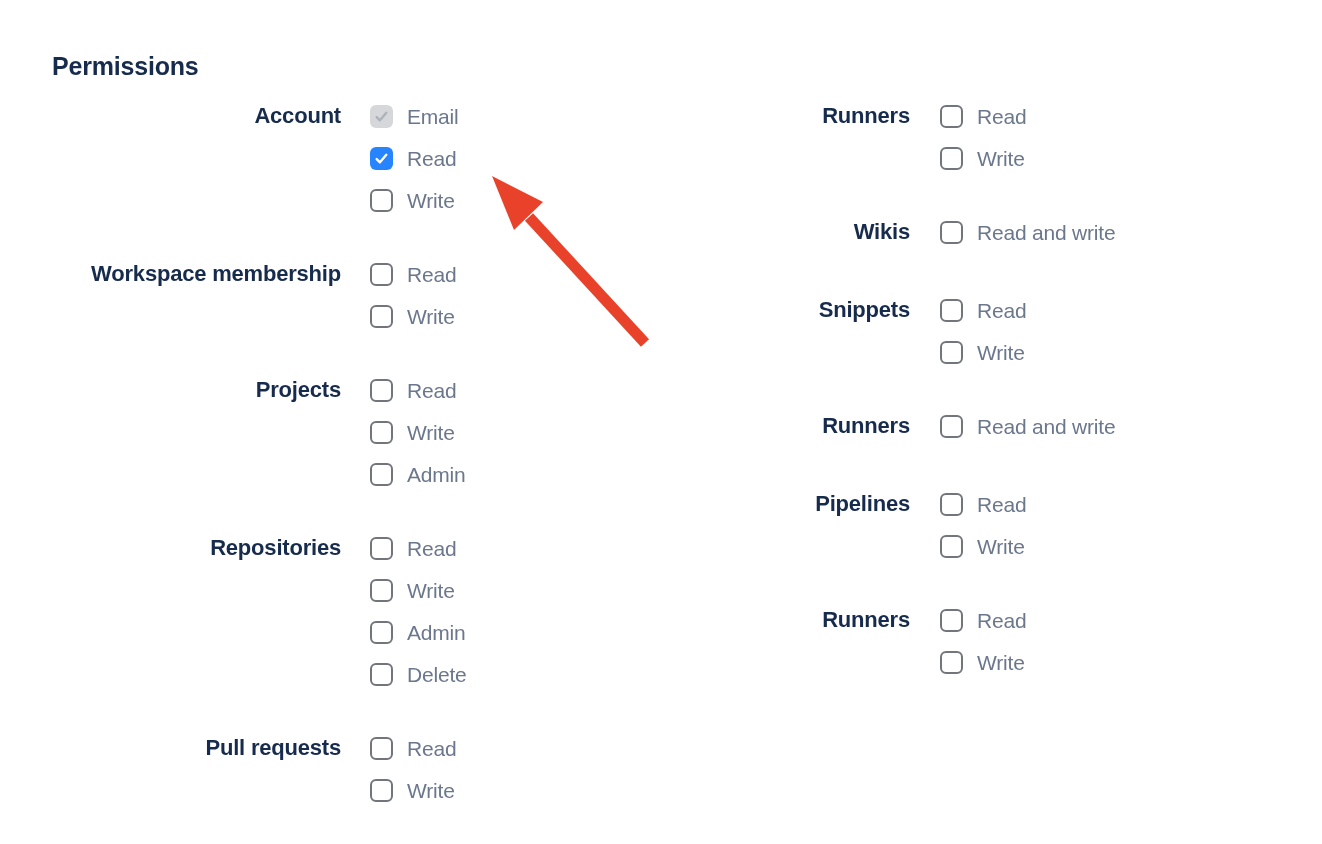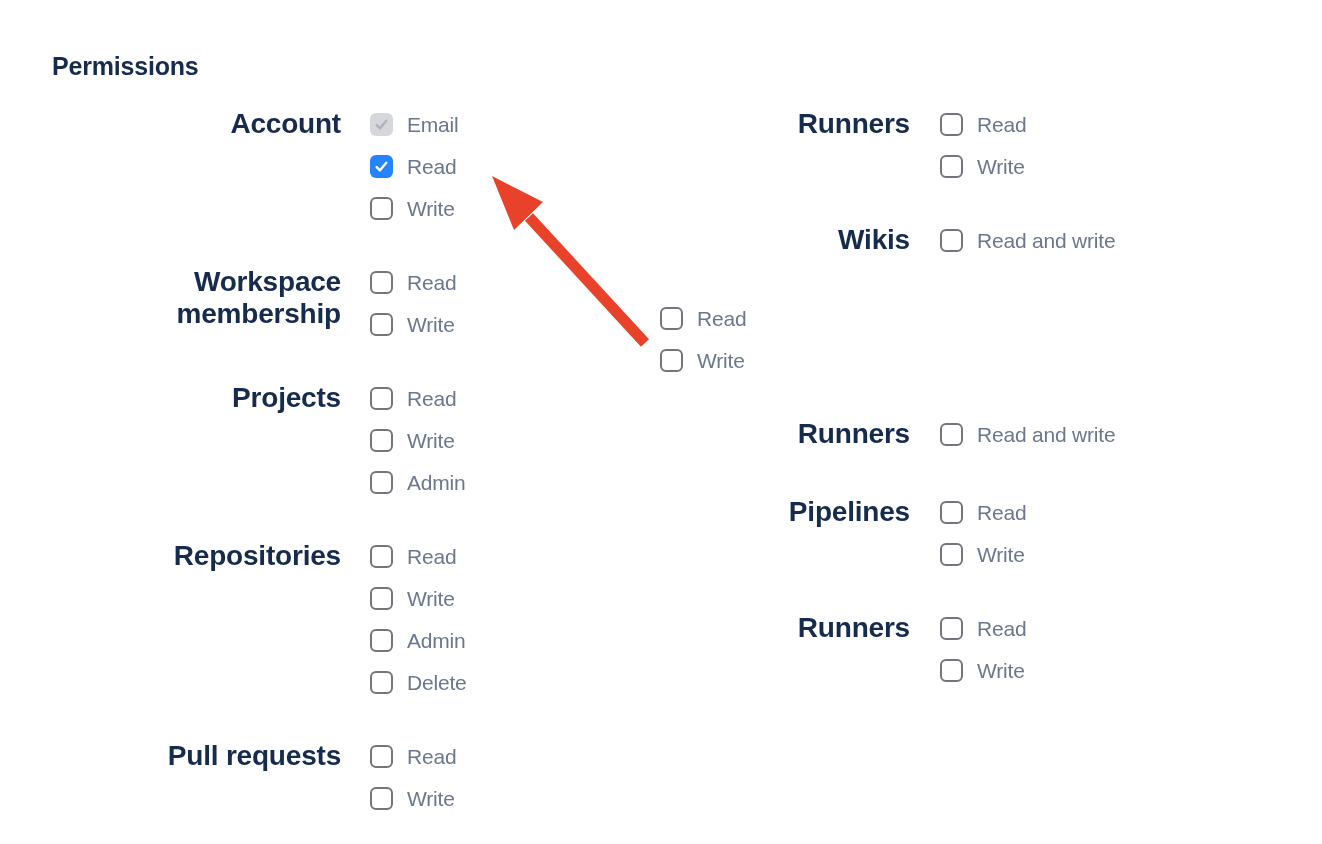--- a/index.html
+++ b/index.html
@@ -12,30 +12,30 @@
     --c-group: #172B4D;
     --c-item: #6B778C;
     --c-cb-border: #72757C;
     --c-cb-checked: #2684FF;
     --c-cb-disabled-bg: #D6D7DA;
     --c-cb-disabled-check: #AEB2BA;
   }
   .page { position: absolute; inset: 0; padding: 52px 0 0 52px; }
   .heading {
     font-size: 25px; font-weight: 700; line-height: 29px;
-    color: var(--c-heading); margin-bottom: 32px; letter-spacing: -0.2px;
+    color: var(--c-heading); margin-bottom: 24px; letter-spacing: -0.2px;
   }
   .columns { display: flex; align-items: flex-start; }
   .col { display: flex; flex-direction: column; }
   .col-left { width: 608px; }
   .col-right { width: 515px; }
   .group { display: flex; margin-bottom: 51px; }
   .group:last-child { margin-bottom: 0; }
   .glabel {
-    font-weight: 700; font-size: 28px; color: var(--c-group);
+    font-weight: 700; font-size: 22px; color: var(--c-group);
     text-align: right; line-height: 32px; margin-top: -5px;
     letter-spacing: -0.2px;
   }
   .col-left .glabel  { width: 289px; margin-right: 29px; }
   .col-right .glabel { width: 250px; margin-right: 30px; }
   .items { display: flex; flex-direction: column; flex: 1 1 auto; }
   .row { display: flex; align-items: flex-start; margin-bottom: 19px; }
   .row:last-child { margin-bottom: 0; }
   .checkbox {
     width: 23px; height: 23px; flex: 0 0 23px; border-radius: 6px;
@@ -165,20 +165,21 @@
         <div class="group">
           <div class="glabel">Wikis</div>
           <div class="items">
             <label class="row">
               <span class="checkbox unchecked"></span>
               <span class="ilabel">Read and write</span>
             </label>
           </div>
         </div>
         <div class="group">
+          <div class="glabel">Snippets</div>
           <div class="items">
             <label class="row">
               <span class="checkbox unchecked"></span>
               <span class="ilabel">Read</span>
             </label>
             <label class="row">
               <span class="checkbox unchecked"></span>
               <span class="ilabel">Write</span>
             </label>
           </div>

